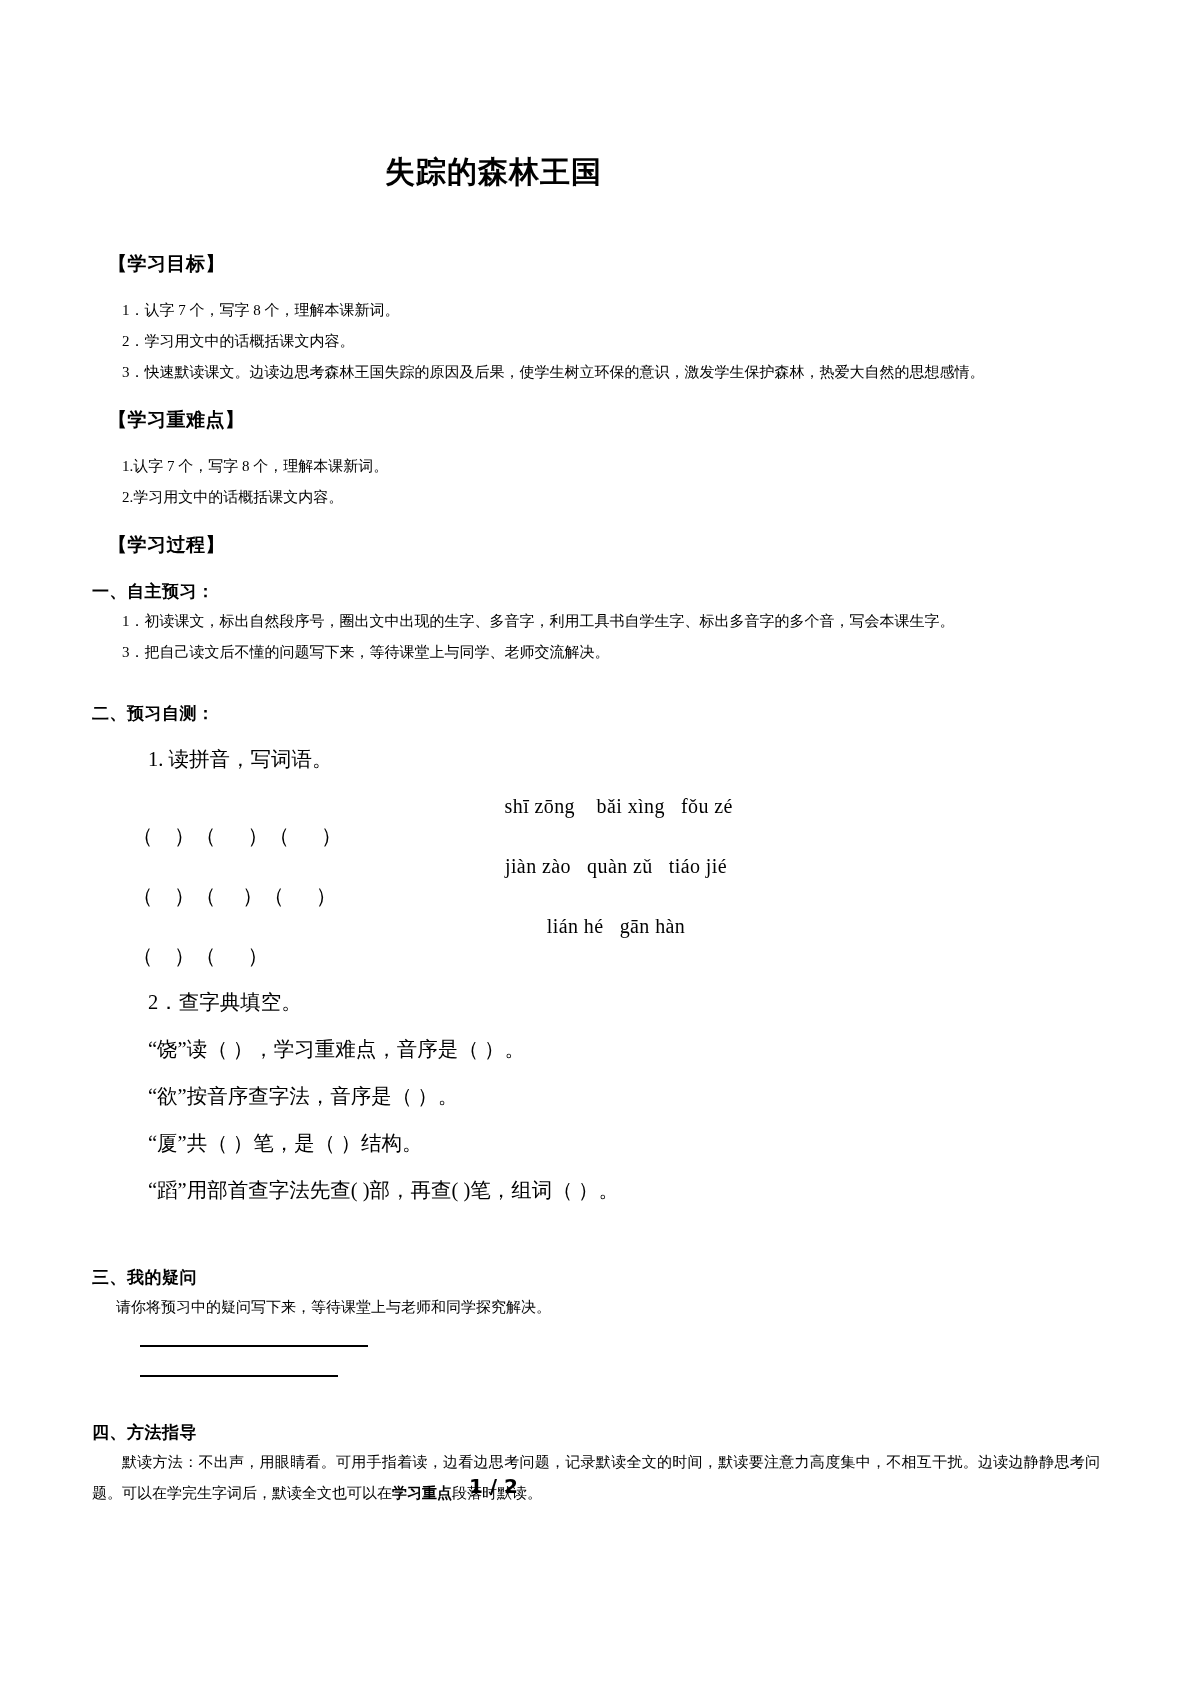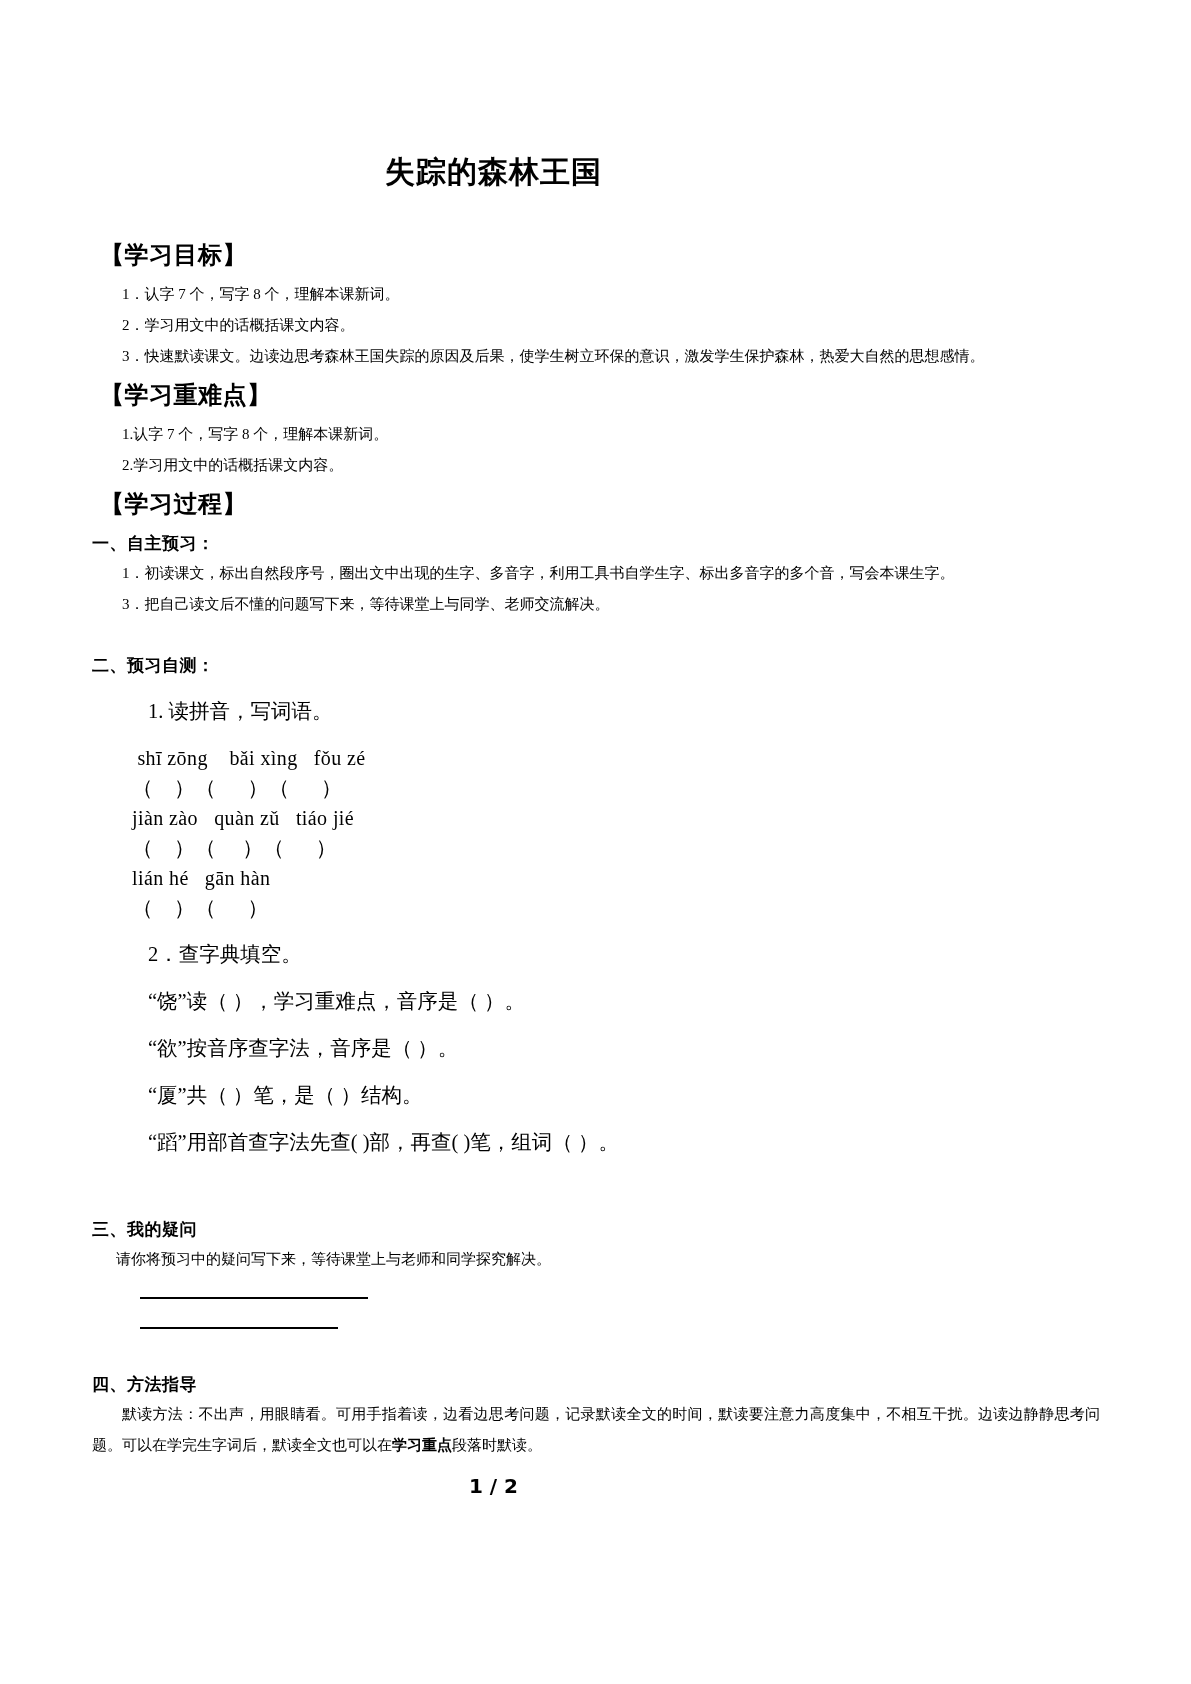--- a/index.html
+++ b/index.html
@@ -36,23 +36,23 @@
   }
   .content {
     position: absolute;
     top: 232px;
     left: 92px;
     width: 1008px;
   }
   .sect-head {
     font-family: "DejaVu Sans", "Liberation Sans", sans-serif;
     font-weight: bold;
-    font-size: 24px;
+    font-size: 19px;
     line-height: 31px;
-    margin: 8px;
+    margin: 16px;
     letter-spacing: 0.5px;
   }
   .sub-head {
     font-family: "DejaVu Sans", "Liberation Sans", sans-serif;
     font-weight: bold;
     font-size: 17px;
     line-height: 30px;
     margin: 0;
     letter-spacing: 0.5px;
   }
@@ -69,20 +69,21 @@
     text-indent: 1.6em;
   }
   p.pinyin {
     font-family: "Liberation Serif", "DejaVu Serif", serif;
     font-size: 20px;
     line-height: 30px;
     margin: 0;
     padding-left: 40px;
     letter-spacing: 0.4px;
     white-space: pre;
+    text-align: center;
   }
   p.brackets {
     font-family: "Liberation Serif", "DejaVu Serif", serif;
     font-size: 21px;
     line-height: 30px;
     margin: 0;
     padding-left: 40px;
     white-space: pre;
   }
   p.quiz-line {

